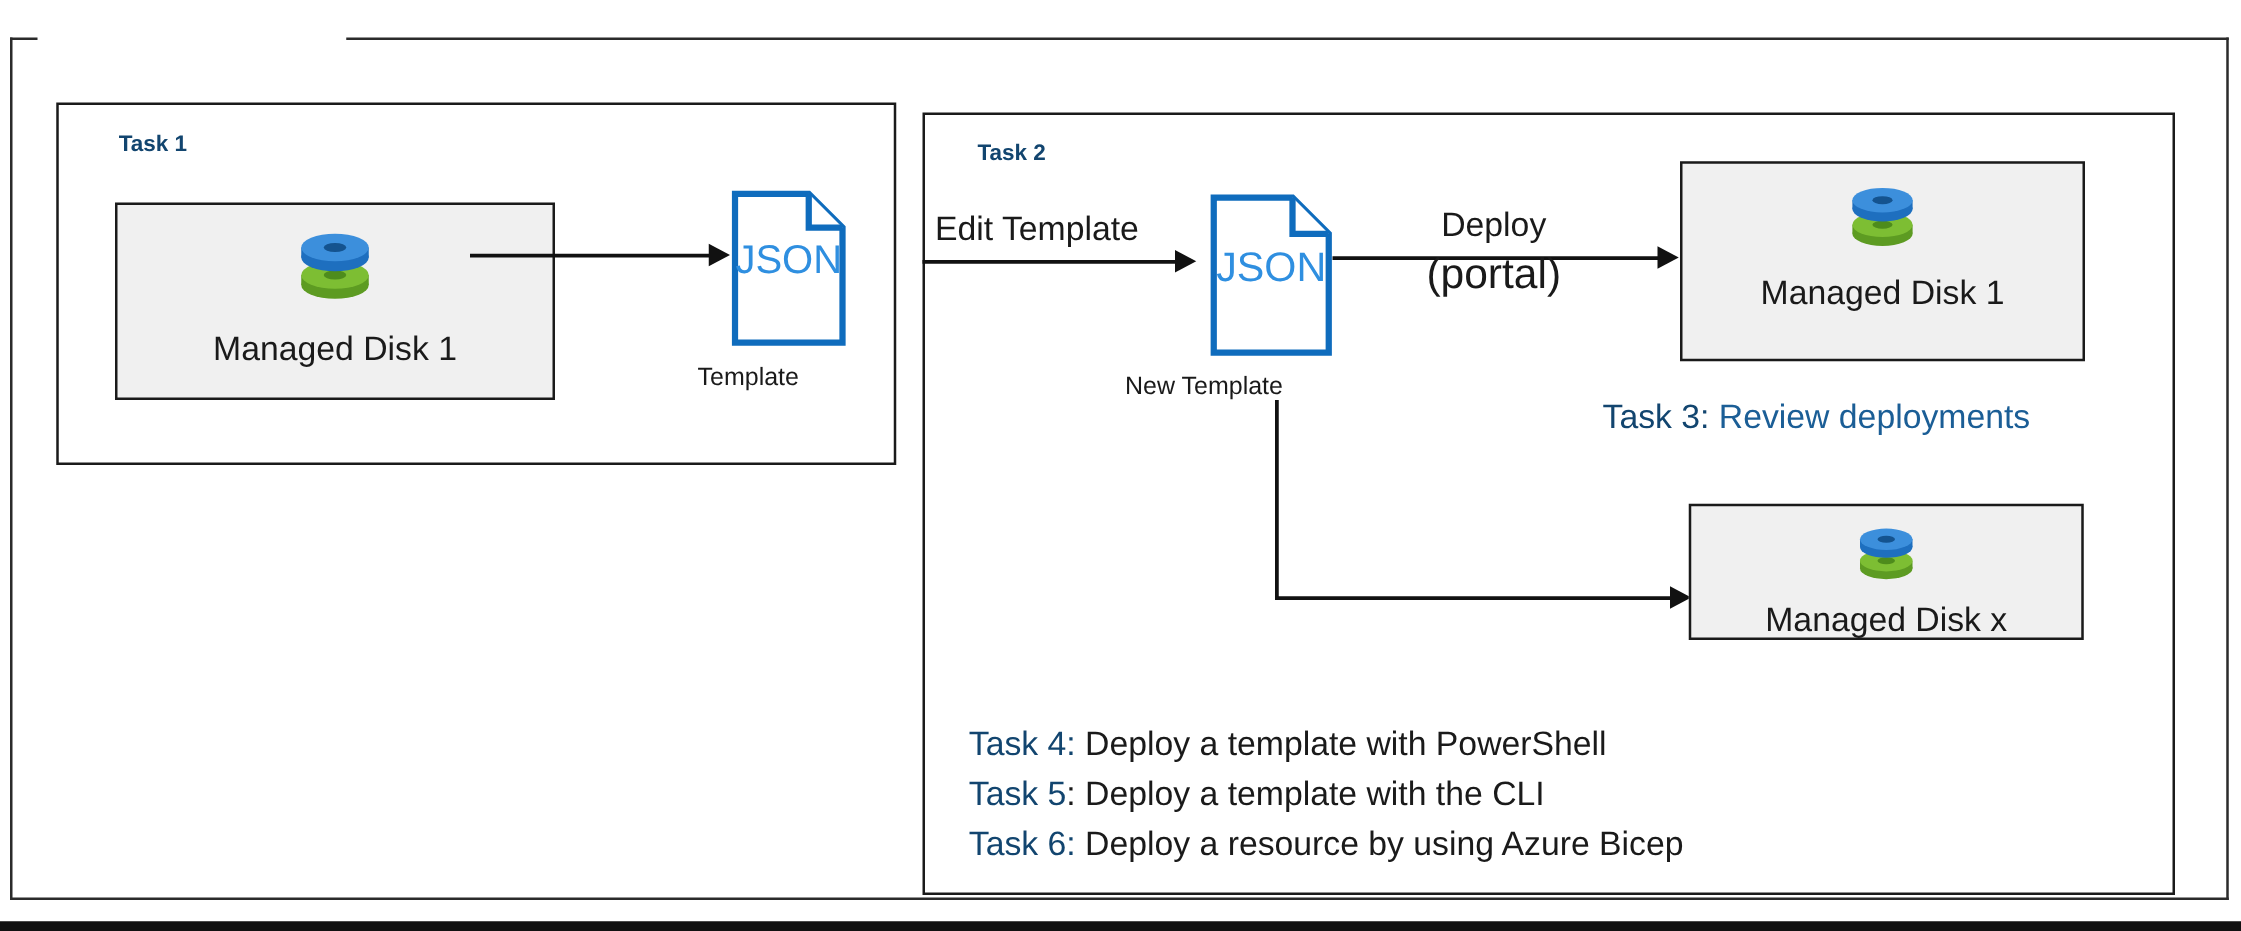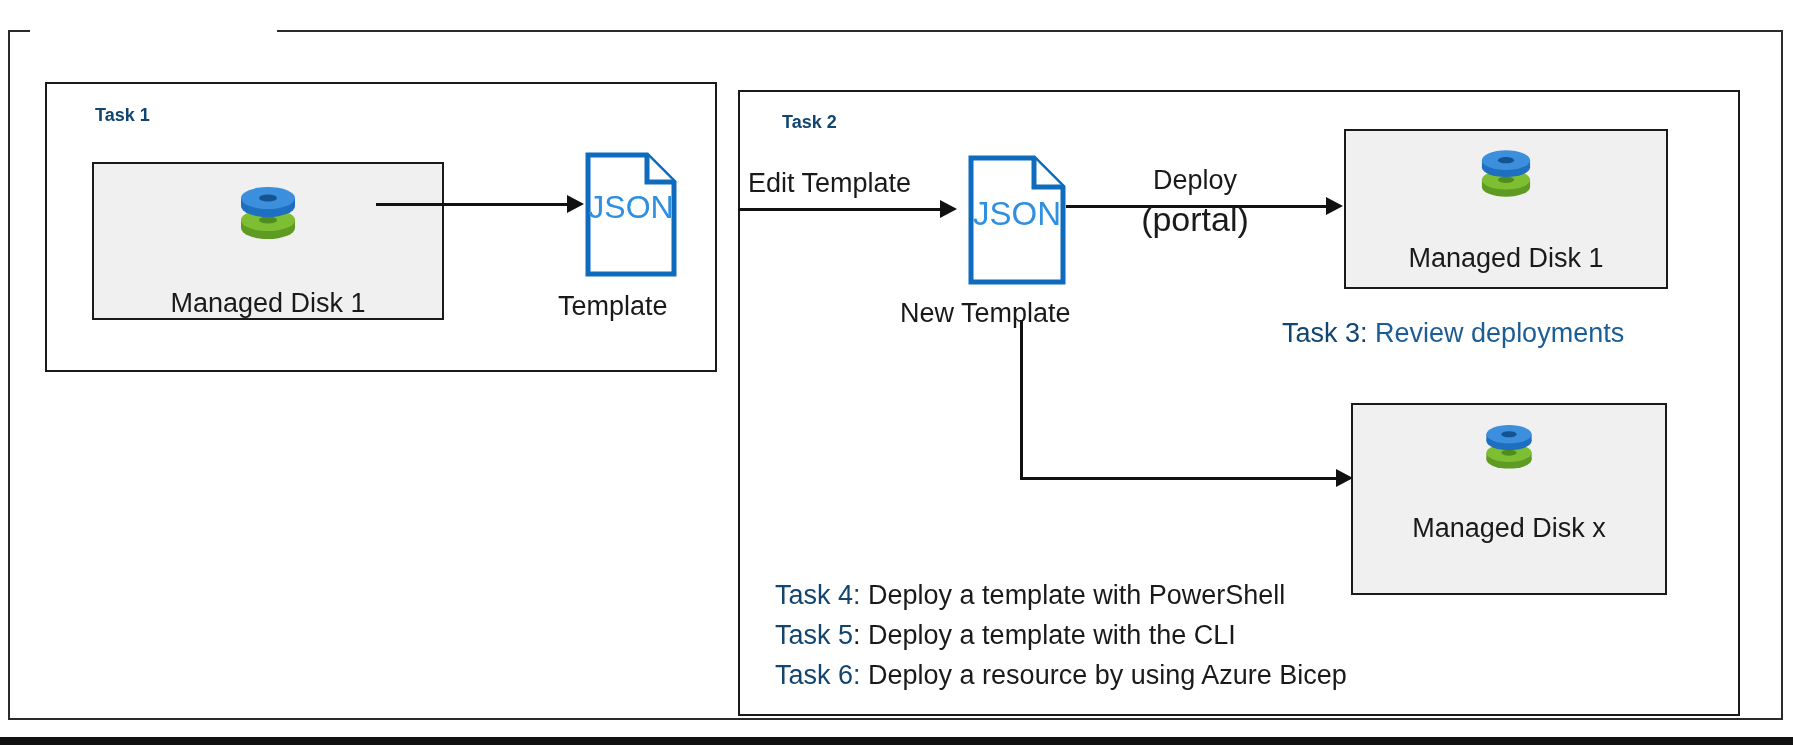--- a/index.html
+++ b/index.html
@@ -24,36 +24,36 @@
   .task-frame{position:absolute;border:2px solid #1a1a1a;box-sizing:border-box;background:transparent;}
   #task1-frame{left:45px;top:82px;width:672px;height:290px;}
   #task2-frame{left:738px;top:90px;width:1002px;height:626px;}
 
   .task-heading{position:absolute;font-size:18px;font-weight:bold;color:#12456F;white-space:nowrap;}
   #task1-heading{left:95px;top:105px;}
   #task2-heading{left:782px;top:112px;}
 
   
   .res-box{position:absolute;background:#F0F0F0;border:2px solid #1a1a1a;box-sizing:border-box;
-           display:flex;flex-direction:column;align-items:center;justify-content:flex-start;gap:24px;}
+           display:flex;flex-direction:column;align-items:center;justify-content:flex-start;}
   .res-box .disk-icon{display:block;}
   .res-label{font-size:27px;color:#1a1a1a;white-space:nowrap;line-height:1;}
 
   #disk-box-1{left:92px;top:162px;width:352px;height:158px;padding-top:18px;}
   #disk-box-1 .res-label{margin-top:12px;}
   #disk-box-2{left:1344px;top:129px;width:324px;height:160px;padding-top:14px;}
   #disk-box-2 .res-label{margin-top:10px;}
-  #disk-box-3{left:1351px;top:403px;width:316px;height:192px;padding-top:14px;}
+  #disk-box-3{left:1351px;top:403px;width:316px;height:109px;padding-top:14px;}
   #disk-box-3 .res-label{margin-top:8px;}
 
   
   .json-doc{position:absolute;}
   #json-doc-1{left:585px;top:152px;}
   #json-doc-2{left:968px;top:155px;}
-  .json-caption{position:absolute;font-size:27px;color:#1a1a1a;white-space:nowrap;}
+  .json-caption{position:absolute;font-size:20px;color:#1a1a1a;white-space:nowrap;}
   #template-caption{left:558px;top:291px;}
   #new-template-caption{left:900px;top:298px;}
 
   
   .hline{position:absolute;height:3px;background:#111;}
   .vline{position:absolute;width:3px;background:#111;}
   .arrowhead{position:absolute;width:0;height:0;
              border-top:9px solid transparent;border-bottom:9px solid transparent;
              border-left:17px solid #111;}
 

